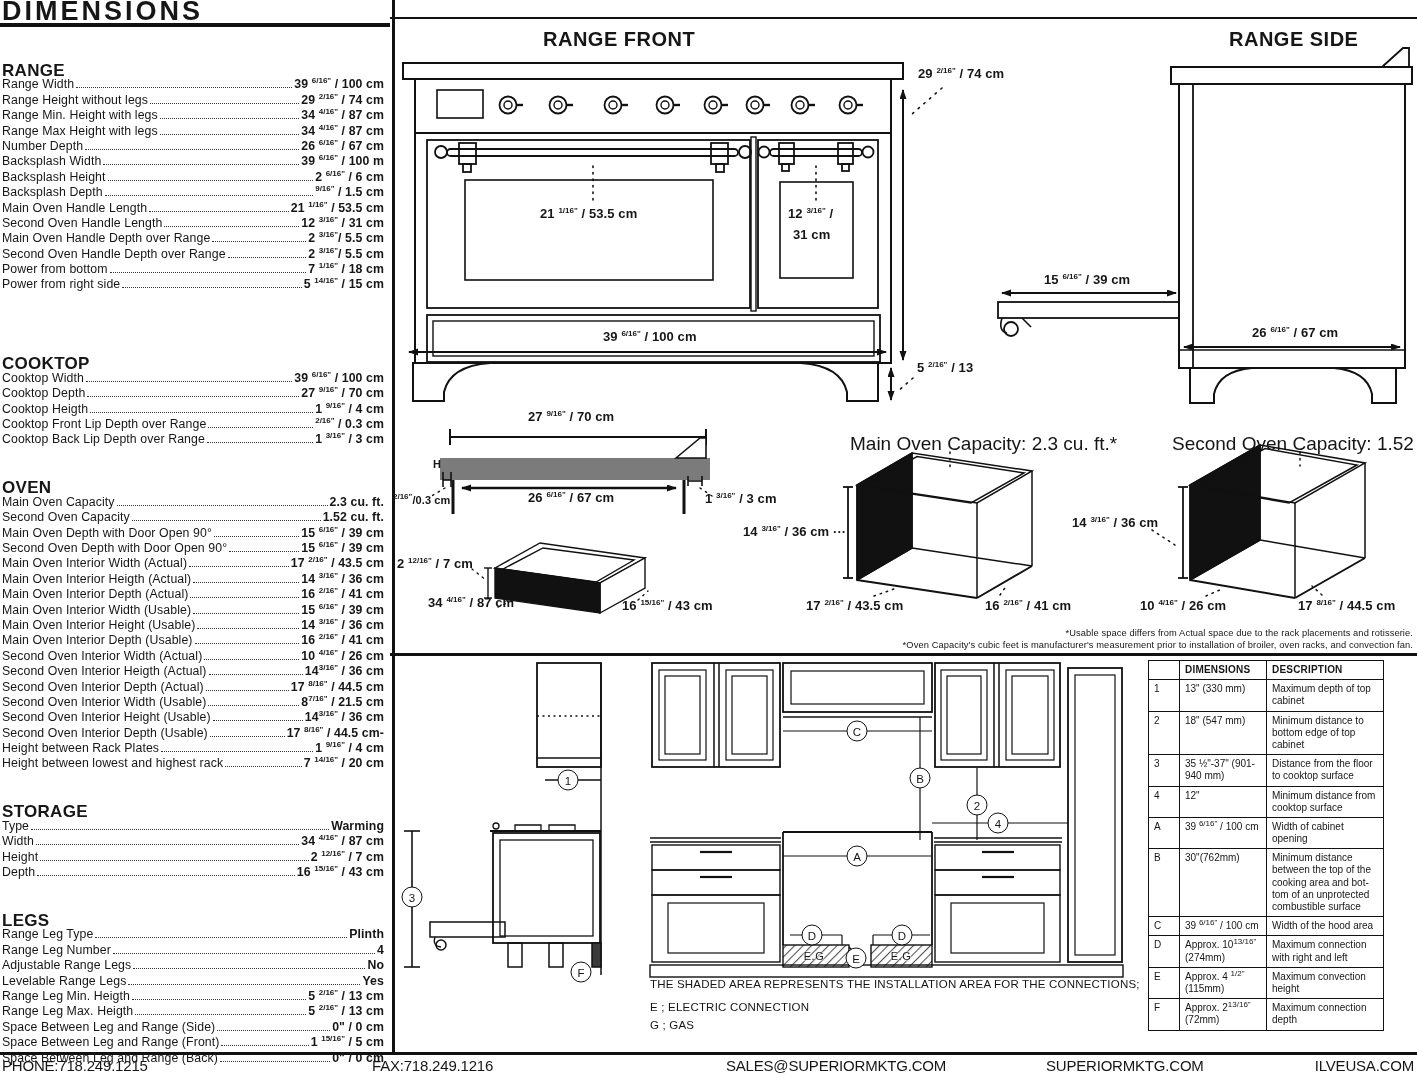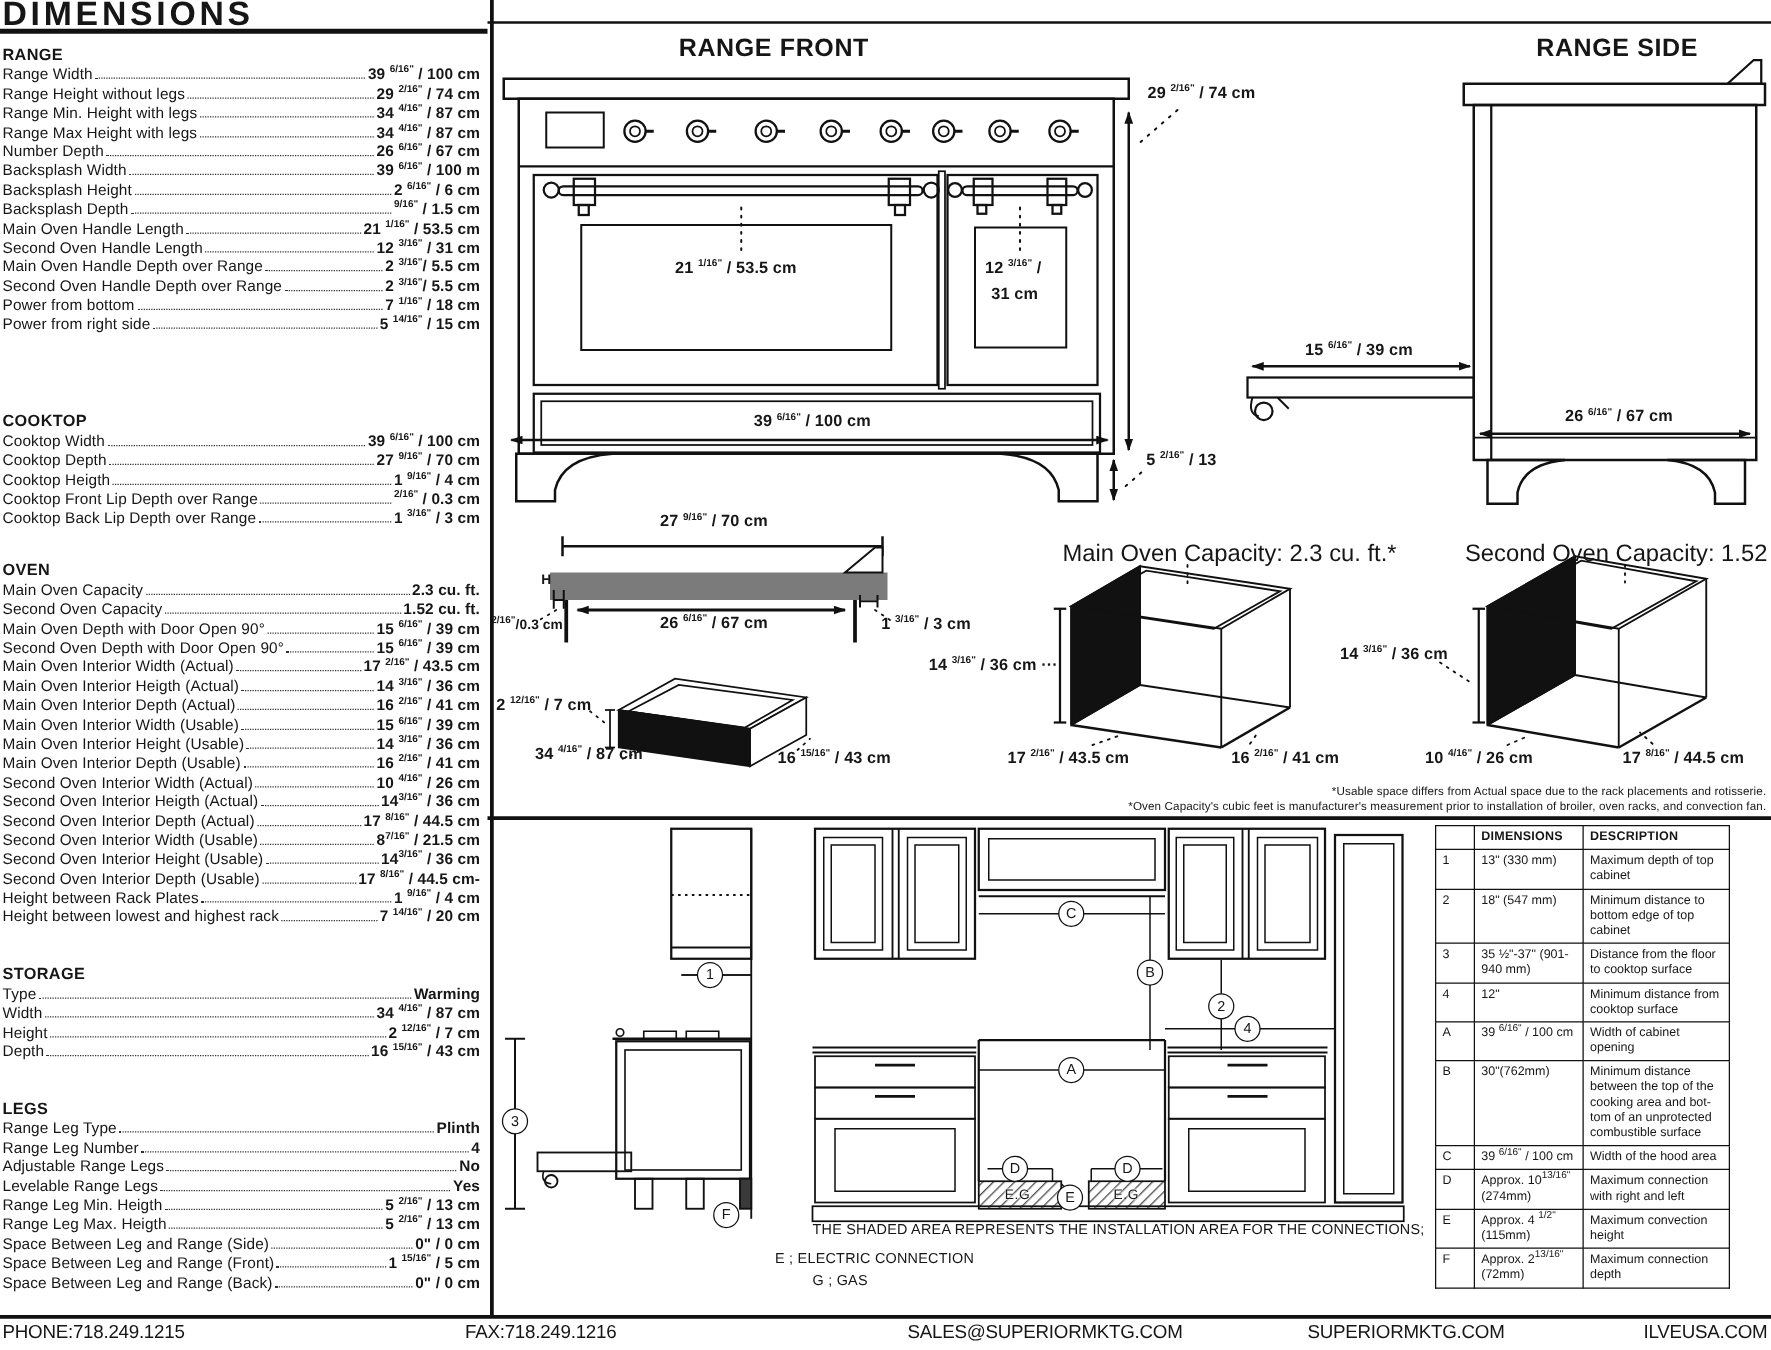--- a/index.html
+++ b/index.html
@@ -5,21 +5,21 @@
   html,body{margin:0;padding:0;}
   body{width:1417px;height:1080px;position:relative;background:#fff;color:#161616;
        font-family:"Liberation Sans","DejaVu Sans",sans-serif;overflow:hidden;}
   .abs{position:absolute;}
   sup{font-size:8px;vertical-align:super;line-height:0;letter-spacing:0;}
   
   #page-title{left:2px;top:-4px;font-size:27px;font-weight:bold;letter-spacing:3px;}
   #title-underline{left:0;top:23px;width:390px;height:4px;background:#111;}
   #left-col{left:2px;top:29px;width:382px;}
   .section{margin:0;}
-  .section .sec-title{font-size:13px;font-weight:bold;letter-spacing:.3px;height:15px;}
+  .section .sec-title{font-size:17px;font-weight:bold;letter-spacing:.3px;height:15px;margin-top:32px;}
   .spec-row{display:flex;align-items:flex-end;height:15.4px;font-size:12.3px;}
   .spec-row .lbl{white-space:nowrap;letter-spacing:.1px;}
   .spec-row .dots{flex:1;border-bottom:1.6px dotted #333;margin:0 2px 3px 2px;min-width:8px;}
   .spec-row .val{white-space:nowrap;font-weight:bold;letter-spacing:.1px;}
   .m-range{margin-top:7px;} .m-cooktop{margin-top:63px;} .m-oven{margin-top:27px;}
   .m-storage{margin-top:31px;} .m-legs{margin-top:31px;}
   
   .vline{background:#111;}
   .hline{background:#111;}
   
@@ -656,21 +656,21 @@
 <div class="abs callout" style="left:998px;top:823px;z-index:5">4</div>
 <div class="abs callout" style="left:857px;top:856px;z-index:5">A</div>
 <div class="abs callout" style="left:812px;top:935px;z-index:5">D</div>
 <div class="abs callout" style="left:902px;top:935px;z-index:5">D</div>
 <div class="abs callout" style="left:856px;top:958px;z-index:5">E</div>
 
 <div class="abs eg-label" style="left:814px;top:956px;z-index:4">E.G</div>
 <div class="abs eg-label" style="left:901px;top:956px;z-index:4">E.G</div>
 
 <div class="abs note-text" style="left:650px;top:978px;z-index:3">THE SHADED AREA REPRESENTS THE INSTALLATION AREA FOR THE CONNECTIONS;</div>
-<div class="abs note-text" style="left:620px;top:1001px;z-index:3">E ; ELECTRIC CONNECTION</div>
+<div class="abs note-text" style="left:650px;top:1001px;z-index:3">E ; ELECTRIC CONNECTION</div>
 <div class="abs note-text" style="left:650px;top:1019px;z-index:3">G ; GAS</div>
 
 <table class="abs" id="ref-table" style="z-index:3">
   <thead>
       <tr>
         <th class="c-id"></th>
         <th class="c-dim">DIMENSIONS</th>
         <th class="c-desc">DESCRIPTION</th>
       </tr>
     </thead>

